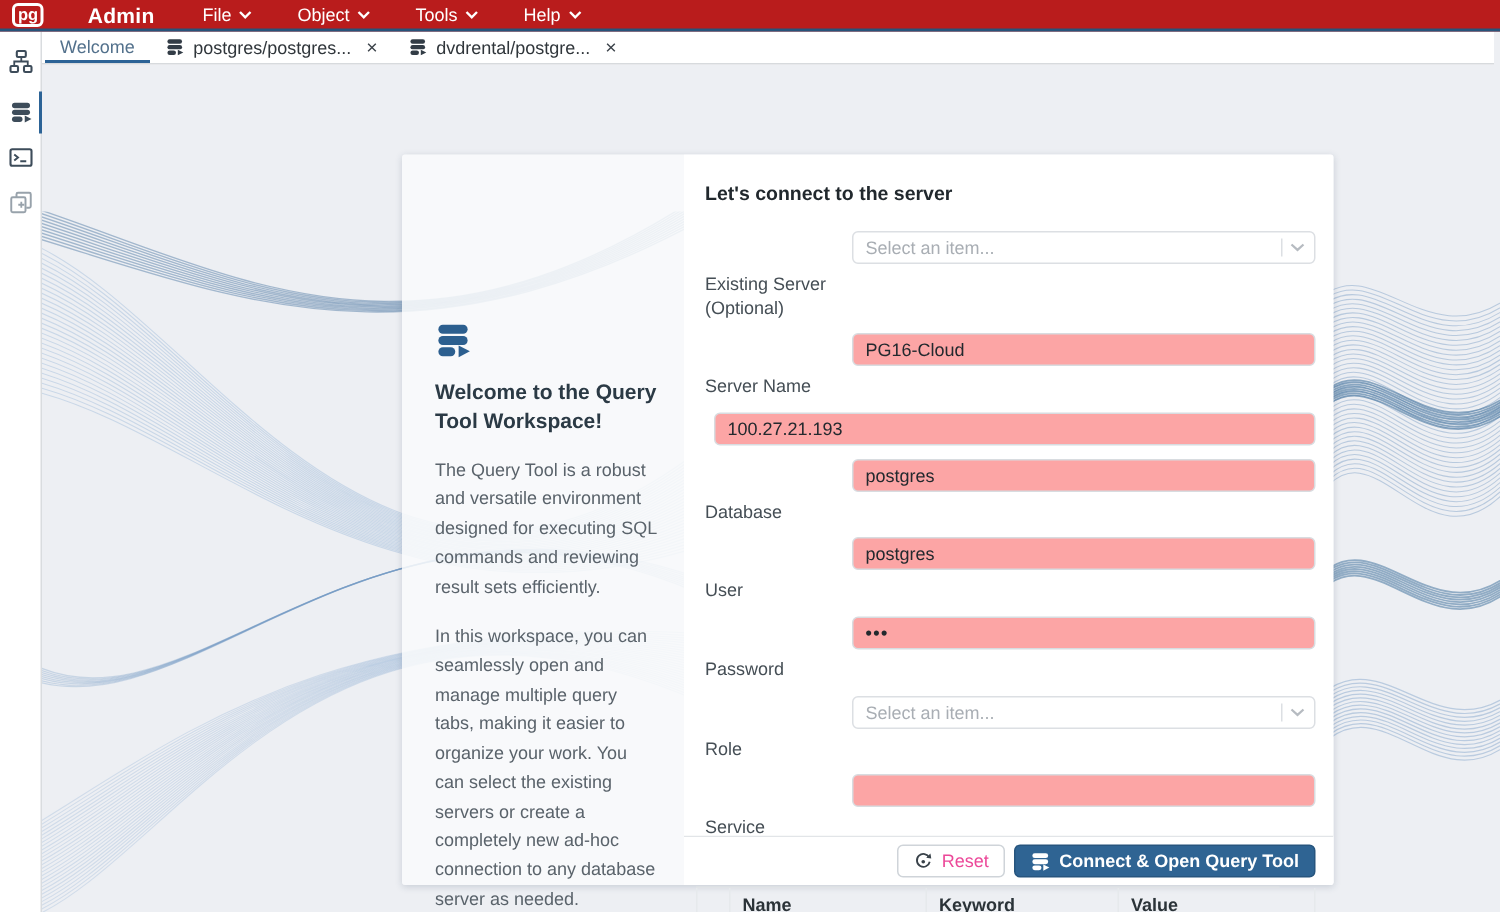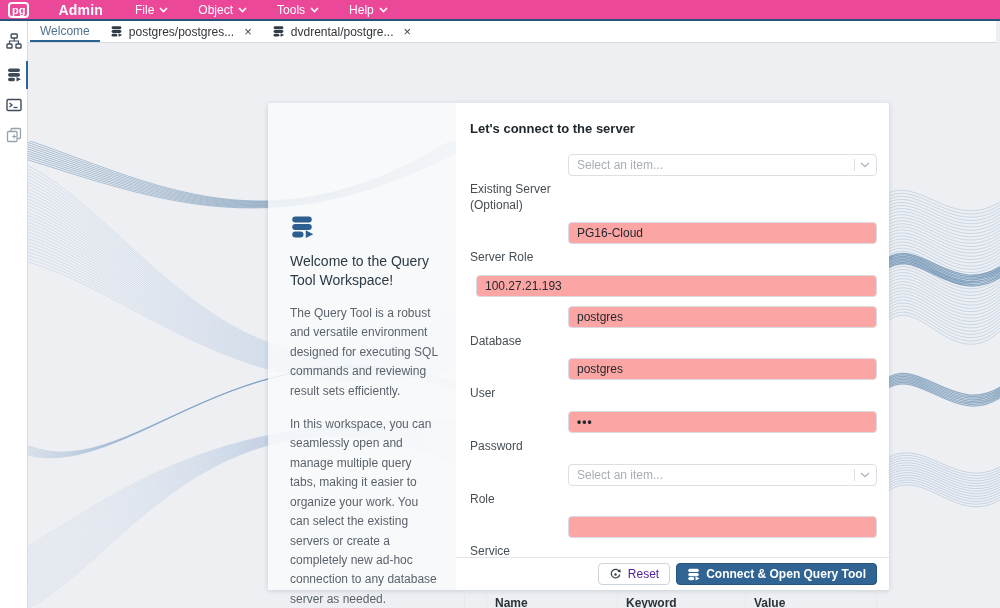--- a/index.html
+++ b/index.html
@@ -2,21 +2,21 @@
 <html><head>
 <meta charset="utf-8">
 <style>
   * { margin:0; padding:0; box-sizing:border-box; }
   html,body { width:1000px; height:608px; overflow:hidden; }
   body { font-family:"Liberation Sans", sans-serif; font-size:12px; color:#2b3338; background:#edeff3; }
   .app { position:relative; width:1000px; height:608px; }
 
   
   .topbar { position:absolute; top:0; left:0; width:1000px; height:21px;
-    background:#ec4899; border-bottom:2px solid #27537a; display:flex; align-items:center; z-index:30; }
+    background:#b91c1c; border-bottom:2px solid #27537a; display:flex; align-items:center; z-index:30; }
   .logo { display:flex; align-items:center; margin-left:8px; color:#fff; }
   .logo-pg { border:2px solid #fff; border-radius:4px; font-weight:bold; font-size:11px;
     padding:0 2px; line-height:12px; margin-right:1px; }
   .logo-admin { font-weight:bold; font-size:14px; letter-spacing:.2px;padding-left:28px; }
   .menus { display:flex; margin-left:32px; gap:30px; }
   .menu { color:#fff; font-size:12px; display:flex; align-items:center; gap:5px; cursor:pointer; }
   .caret-w { width:9px; height:6px; }
 
   
   .sidebar { position:absolute; top:21px; left:0; width:28px; height:587px; background:#fff;
@@ -40,21 +40,21 @@
   #waves-left { position:absolute; left:0; top:98px; width:440px; height:470px; }
   #waves-right { position:absolute; right:0; top:125px; width:113px; height:440px; }
 
   
   .card { position:absolute; left:240px; top:60px; width:621px; height:487px;
     box-shadow:0 1px 5px rgba(40,60,90,.18); border-radius:2px; display:flex; z-index:10; }
   .card-left { width:188px; background:rgba(249,250,252,.86); padding:112px 16px 0 22px; border-radius:2px 0 0 2px; }
   .card-right { flex:1; background:#fff; position:relative; padding:18px 12px 0 14px; border-radius:0 2px 2px 0; }
 
   .qt-big-icon { width:24px; height:24px; margin-bottom:10px; }
-  .welcome-h { font-size:14px; font-weight:normal; color:#2b3a45; line-height:1.35; margin-bottom:14px; }
+  .welcome-h { font-size:14px; font-weight:bold; color:#2b3a45; line-height:1.35; margin-bottom:14px; }
   .welcome-p { font-size:12px; color:#5a636b; line-height:1.62; margin-bottom:14px; }
 
   .form-h { font-size:13px; font-weight:600; color:#21282d; margin-bottom:18px; }
   .frow { display:flex; margin-bottom:9px; }
   .flabel { width:92px; min-width:92px; padding-top:4px; font-size:12px; color:#454e55; line-height:1.3;margin-top:24px; }
   .fctrl { flex:1; margin-left:6px; }
   .tinput { width:100%; height:22px; border:1px solid #d8dce0; border-radius:4px; padding:0 8px;
     font-family:"Liberation Sans",sans-serif; font-size:12px; color:#23292e; background:#fca5a5; outline:none; }
   .pw { letter-spacing:1px; font-weight:bold; }
   .selectbox { width:100%; height:22px; border:1px solid #dcdfe3; border-radius:4px; background:#fff;
@@ -75,21 +75,21 @@
   .cp-col { display:flex; align-items:center; padding-left:8px; font-size:12px; font-weight:600; color:#2b3338; }
   .cp-name { width:131px; border-right:1px solid #e6e9ec; }
   .cp-keyword { width:128px; border-right:1px solid #e6e9ec; }
   .cp-value { flex:1; }
 
   
   .card-footer { position:absolute; left:0; right:0; bottom:0; height:33px; border-top:1px solid #e2e5e8;
     display:flex; align-items:center; justify-content:flex-end; padding-right:12px; gap:6px; background:#fff; border-radius:0 0 2px 0; }
   .btn { height:22px; border-radius:4px; display:flex; align-items:center; gap:6px; padding:0 10px;
     font-size:12px; cursor:pointer; }
-  .btn-reset { background:#fff; border:1px solid #cfd4d9; color:#4c1d95; }
+  .btn-reset { background:#fff; border:1px solid #cfd4d9; color:#ec4899; }
   .btn-connect { background:#2f6493; border:1px solid #27557e; color:#fff; font-weight:600; }
   .btn svg { width:13px; height:13px; }
 </style>
 </head>
 <body>
 
 <div class="app">
 
   <header class="topbar">
     <div class="logo">
@@ -361,21 +361,21 @@
               <span class="ph">Select an item...</span>
               <span class="sep"></span>
               <svg class="caret-g" viewBox="0 0 10 6">
                   <polyline points="1,1 5,4.6 9,1" fill="none" stroke="#b6bbc1" stroke-width="1.5"></polyline>
                 </svg>
             </div>
           </div>
         </div>
 
         <div class="frow">
-          <div class="flabel">Server Role</div>
+          <div class="flabel">Server Name</div>
           <div class="fctrl"><input class="tinput" value="PG16-Cloud" style=""></div>
         </div>
 
         <div class="frow">
           <div class="fctrl"><input class="tinput" value="100.27.21.193" style=""></div>
         </div>
 
 
         <div class="frow">
           <div class="flabel">Database</div>

